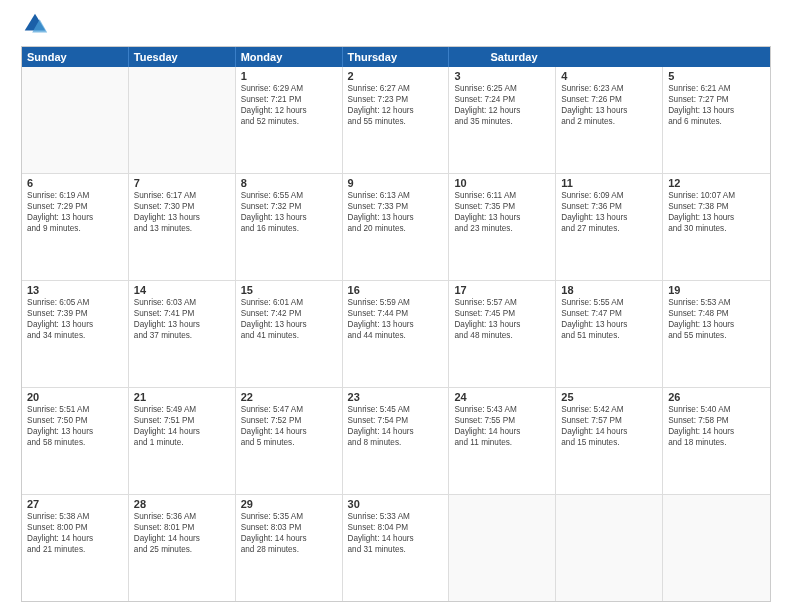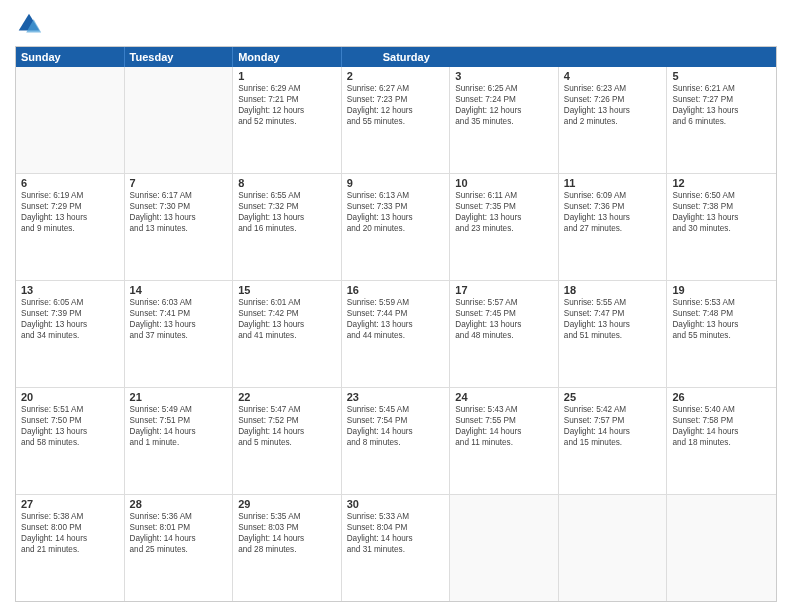--- a/index.html
+++ b/index.html
@@ -6,21 +6,21 @@
     body {
       font-family: Arial, sans-serif;
       background: #fff;
       width: 792px;
       height: 612px;
       overflow: hidden;
     }
     .page {
       width: 792px;
       height: 612px;
-      padding: 10px 15px;
+      padding: 10px 21px;
       display: flex;
       flex-direction: column;
     }
     .header {
       display: flex;
       justify-content: space-between;
       align-items: flex-start;
       margin-bottom: 8px;
     }
     .logo {
@@ -129,20 +129,21 @@
       <div class="month-title"></div>
       <div class="location"></div>
     </div>
   </div>
 
   <div class="calendar">
     <div class="cal-header">
     <div class="cal-header-cell">Sunday</div>
         <div class="cal-header-cell">Tuesday</div>
         <div class="cal-header-cell">Monday</div>
+        <div class="cal-header-cell">Thursday</div>
         <div class="cal-header-cell">Saturday</div>
       </div>
     <div class="cal-body">
     <div class="cal-row">
           <div class="cal-cell empty"></div>
           <div class="cal-cell empty"></div>
           <div class="cal-cell">
             <span class="day-num">1</span>
             <span class="cell-line">Sunrise: 6:29 AM</span>
             <span class="cell-line">Sunset: 7:21 PM</span>
@@ -216,21 +217,21 @@
           </div>
           <div class="cal-cell">
             <span class="day-num">11</span>
             <span class="cell-line">Sunrise: 6:09 AM</span>
             <span class="cell-line">Sunset: 7:36 PM</span>
             <span class="cell-line">Daylight: 13 hours</span>
             <span class="cell-line">and 27 minutes.</span>
           </div>
           <div class="cal-cell">
             <span class="day-num">12</span>
-            <span class="cell-line">Sunrise: 6:50 AM</span>
+            <span class="cell-line">Sunrise: 10:07 AM</span>
             <span class="cell-line">Sunset: 7:38 PM</span>
             <span class="cell-line">Daylight: 13 hours</span>
             <span class="cell-line">and 30 minutes.</span>
           </div>
         </div>
         <div class="cal-row">
           <div class="cal-cell">
             <span class="day-num">13</span>
             <span class="cell-line">Sunrise: 6:05 AM</span>
             <span class="cell-line">Sunset: 7:39 PM</span>

